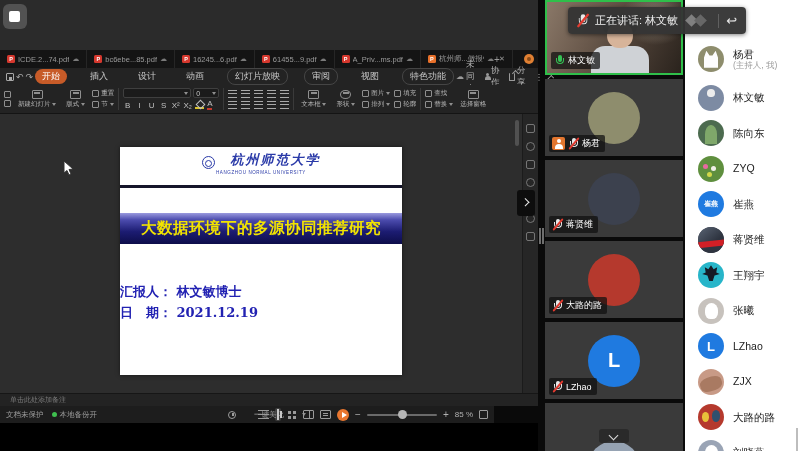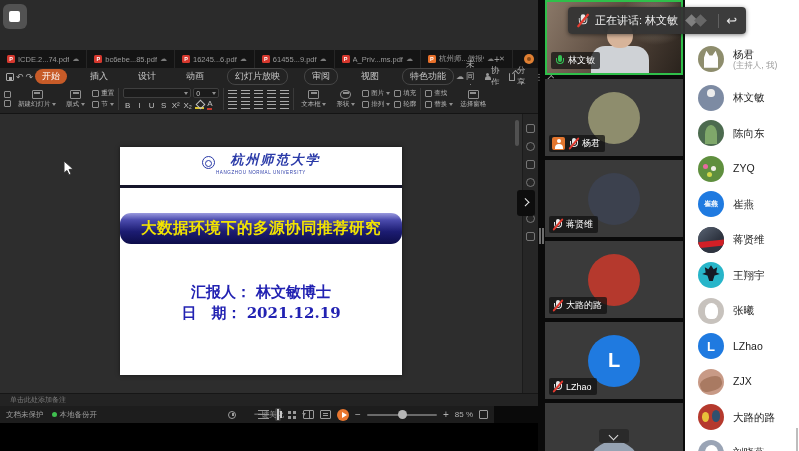--- a/index.html
+++ b/index.html
@@ -66,23 +66,23 @@
   .canvas { position:absolute; left:0; top:114px; width:522px; height:279px; background:#2d2d2d; }
   .vscroll { position:absolute; right:3px; top:6px; width:4px; height:26px; background:#515151; border-radius:2px; }
   .slide { position:absolute; left:120px; top:33px; width:282px; height:228px; background:#fff; box-shadow:0 0 4px rgba(0,0,0,.5); }
   .slide-head { position:absolute; left:0; top:4px; right:0; display:flex; flex-direction:column; align-items:center; }
   .logo-row { display:flex; align-items:flex-end; gap:16px; }
   .seal { width:13px; height:13px; border:1.5px solid #2a3aa8; border-radius:50%; position:relative; }
   .seal::after { content:""; position:absolute; left:2.5px; top:2.5px; width:5px; height:5px; border:1px solid #2a3aa8; border-radius:50%; }
   .uni-zh { font-family:"DejaVu Serif", serif; font-style:italic; font-weight:bold; font-size:13px; color:#2a3aa8; letter-spacing:2px; }
   .uni-en { font-size:4.5px; color:#2a3aa8; letter-spacing:.6px; margin-top:1px; }
   .head-rule { position:absolute; left:0; top:38px; width:100%; height:2.5px; background:#15152a; }
-  .banner-strip { position:absolute; left:0; top:66px; width:100%; height:31px; background:linear-gradient(180deg,#9a9ade 0%,#4c4cae 22%,#1c1c72 60%,#0d0d4a 100%); display:flex; align-items:center; justify-content:center;border-radius:11px; }
+  .banner-strip { position:absolute; left:0; top:66px; width:100%; height:31px; background:linear-gradient(180deg,#9a9ade 0%,#4c4cae 22%,#1c1c72 60%,#0d0d4a 100%); display:flex; align-items:center; justify-content:center; }
   .banner-title { font-family:"DejaVu Serif", serif; font-weight:bold; font-size:15.5px; color:#f2e400; white-space:nowrap; letter-spacing:.5px; }
-  .pline { position:absolute; width:100%; text-align:center; font-family:"DejaVu Serif", serif; font-weight:bold; font-size:15px; color:#2222b2; white-space:pre; }
+  .pline { position:absolute; width:100%; text-align:left; font-family:"DejaVu Serif", serif; font-weight:bold; font-size:13px; color:#2222b2; white-space:pre; }
   .pline.l1 { top:136px; } .pline.l2 { top:157px; }
   .cursor-arrow { position:absolute; left:63px; top:46px; z-index:5; }
 
   
   .side-strip { position:absolute; left:522px; top:114px; width:16px; height:279px; background:#262626; border-left:1px solid #1b1b1b; display:flex; flex-direction:column; align-items:center; padding-top:10px; gap:9px; }
   .ss-ico { width:9px; height:9px; border:1px solid #8a8a8a; border-radius:2px; opacity:.8; }
   .ss-ico.round { border-radius:50%; }
   .expand-tab { position:absolute; left:-6px; top:76px; width:18px; height:26px; background:#0d0d0d; border-radius:3px; display:flex; align-items:center; justify-content:center; }
   .expand-tab::after { content:""; width:5px; height:5px; border-top:1.5px solid #e8e8e8; border-right:1.5px solid #e8e8e8; transform:rotate(45deg) translateX(-1px); }
 

